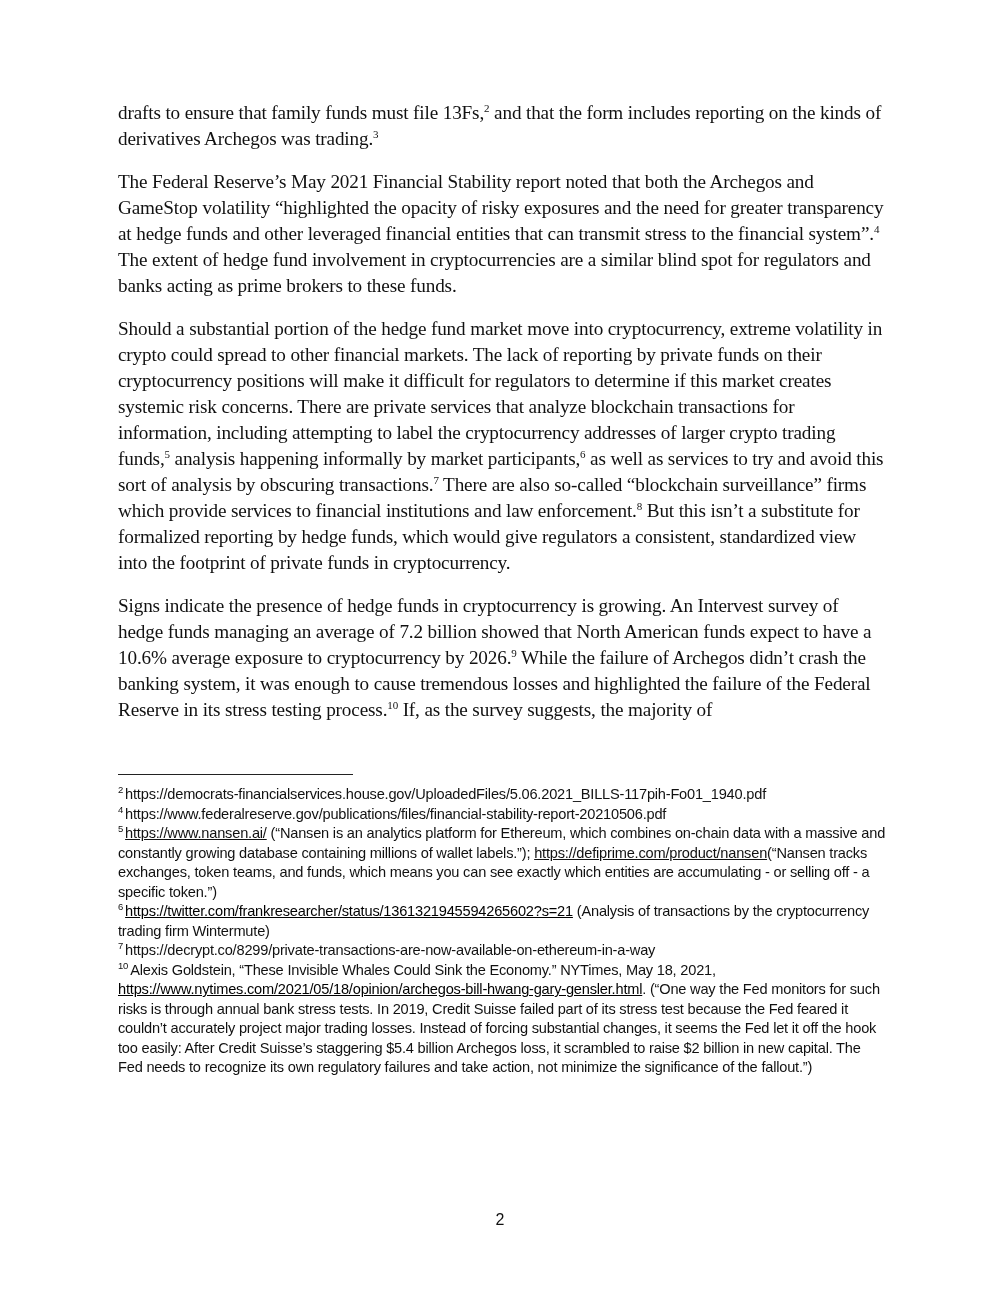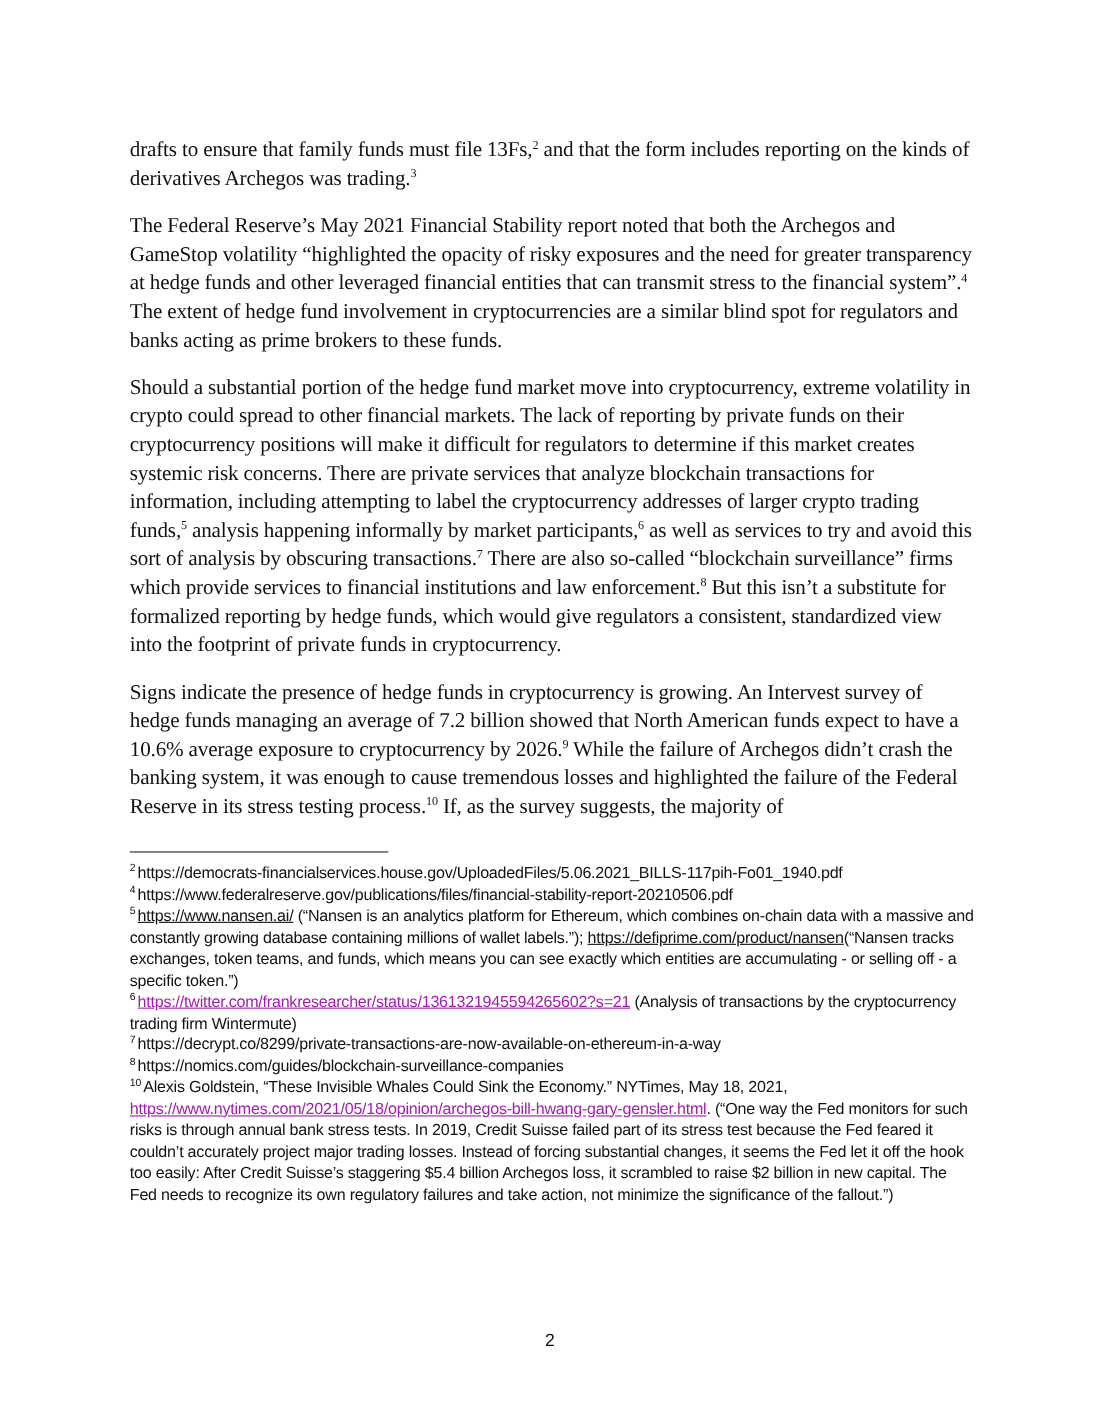--- a/index.html
+++ b/index.html
@@ -1,17 +1,17 @@
 <!DOCTYPE html>
 <html><head>
   <meta charset="utf-8">
   <style>
     html, body { margin: 0; padding: 0; background: #ffffff; }
     body { width: 1000px; height: 1294px; position: relative; overflow: hidden; color: #111; }
-    .page { position: absolute; left: 118px; top: 124px; width: 770px; }
+    .page { position: absolute; left: 118px; top: 100px; width: 770px; }
     .body-text {
       font-family: "Liberation Serif", serif;
       font-size: 19.2px;
       line-height: 26px;
       letter-spacing: -0.15px;
       margin: 0 0 17px 0;
     }
     .body-text sup { font-size: 11px; line-height: 0; vertical-align: 7px; }
     .separator {
       position: absolute; left: 118px; top: 774px; width: 235px; height: 0;
@@ -20,21 +20,21 @@
     .footnotes {
       position: absolute; left: 118px; top: 785px; width: 770px;
       font-family: "Liberation Sans", sans-serif;
       font-size: 14.6px;
       line-height: 19.5px;
       letter-spacing: -0.2px;
     }
     .fn { margin: 0; }
     .fn sup { font-size: 9.5px; line-height: 0; vertical-align: 6px; margin-right: 2px; }
     .link-plain { color: #111; text-decoration: underline; text-align: center; }
-    .link-blue { color: #a21caf; text-decoration: underline; }
+    .link-blue { color: #000000; text-decoration: underline; }
     .page-number {
       position: absolute; top: 1211px; left: 0; width: 1000px; text-align: center;
       font-family: "Liberation Sans", sans-serif; font-size: 16px; color: #111;
     }
   </style>
 </head>
 <body>
 
 <div class="page">
   <p class="body-text"><span>drafts to ensure that family funds must file 13Fs,</span><sup>2</sup><span> and that the form includes reporting on the kinds of derivatives Archegos was trading.</span><sup>3</sup></p>
@@ -44,17 +44,16 @@
 </div>
 
 <div class="separator"></div>
 
 <div class="footnotes">
   <p class="fn"><sup>2</sup><span>https://democrats-financialservices.house.gov/UploadedFiles/5.06.2021_BILLS-117pih-Fo01_1940.pdf</span></p>
   <p class="fn"><sup>4</sup><span>https://www.federalreserve.gov/publications/files/financial-stability-report-20210506.pdf</span></p>
   <p class="fn"><sup>5</sup><a class="link-plain">https://www.nansen.ai/</a><span> (“Nansen is an analytics platform for Ethereum, which combines on-chain data with a massive and constantly growing database containing millions of wallet labels.”); </span><a class="link-plain">https://defiprime.com/product/nansen</a><span>(“Nansen tracks exchanges, token teams, and funds, which means you can see exactly which entities are accumulating - or selling off - a specific token.”)</span></p>
   <p class="fn"><sup>6</sup><a class="link-blue">https://twitter.com/frankresearcher/status/1361321945594265602?s=21</a><span> (Analysis of transactions by the cryptocurrency trading firm Wintermute)</span></p>
   <p class="fn"><sup>7</sup><span>https://decrypt.co/8299/private-transactions-are-now-available-on-ethereum-in-a-way</span></p>
-  <p class="fn"><sup>8</sup><span>https://nomics.com/guides/blockchain-surveillance-companies</span></p>
   <p class="fn"><sup>10</sup><span>Alexis Goldstein, “These Invisible Whales Could Sink the Economy.” NYTimes, May 18, 2021, </span><a class="link-blue">https://www.nytimes.com/2021/05/18/opinion/archegos-bill-hwang-gary-gensler.html</a><span>. (“One way the Fed monitors for such risks is through annual bank stress tests. In 2019, Credit Suisse failed part of its stress test because the Fed feared it couldn’t accurately project major trading losses. Instead of forcing substantial changes, it seems the Fed let it off the hook too easily: After Credit Suisse’s staggering $5.4 billion Archegos loss, it scrambled to raise $2 billion in new capital. The Fed needs to recognize its own regulatory failures and take action, not minimize the significance of the fallout.”)</span></p>
 </div>
 
 <div class="page-number">2</div>
 
 </body></html>

